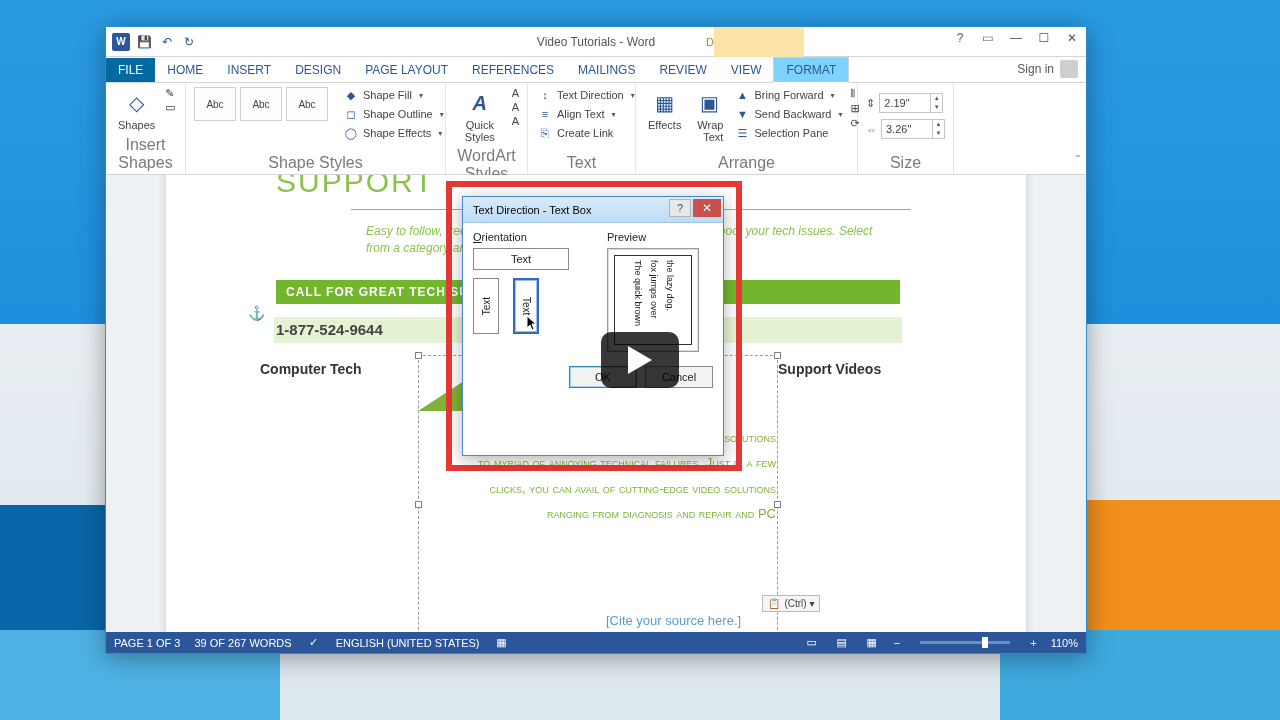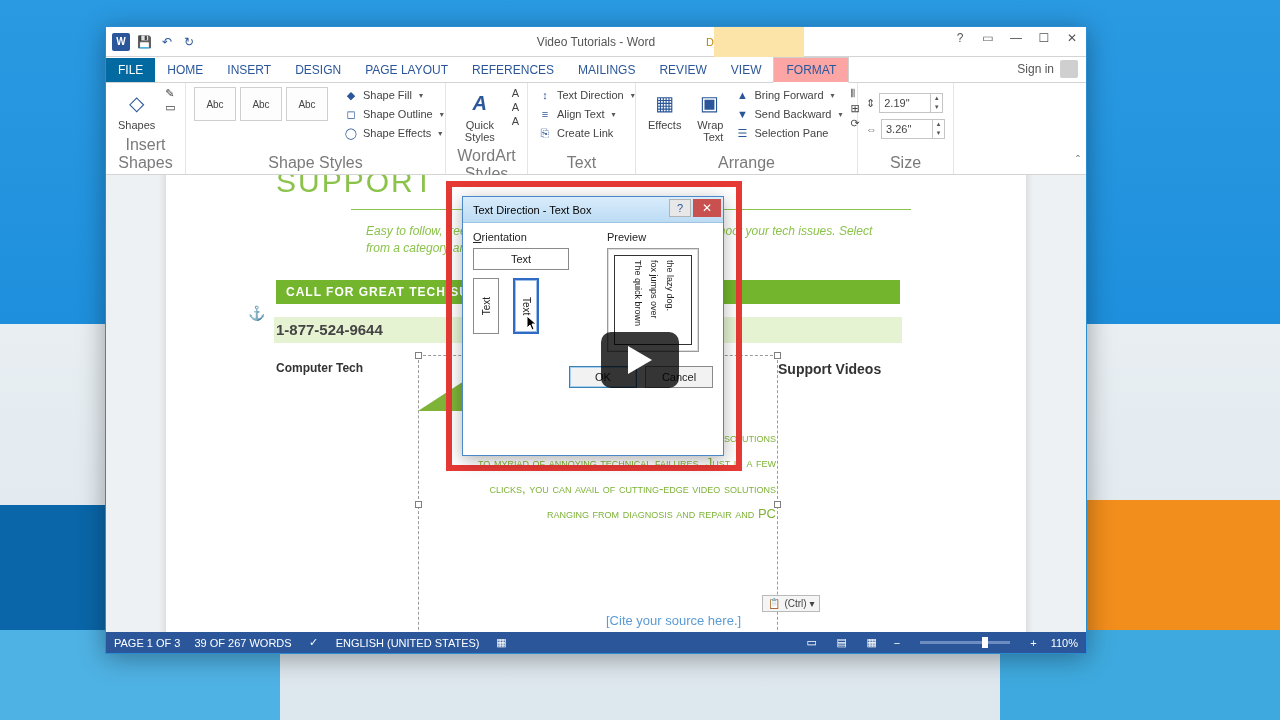--- a/index.html
+++ b/index.html
@@ -17,21 +17,21 @@
 #qat{display:flex;align-items:center;gap:8px;padding-left:6px}
 .word-icon{width:18px;height:18px;background:#2b579a;color:#fff;font-size:10px;font-weight:bold;display:flex;align-items:center;justify-content:center;border-radius:2px}
 .qat-ico{width:14px;height:14px;color:#2b579a;font-size:12px;display:flex;align-items:center;justify-content:center}
 #title-center{position:absolute;left:0;right:0;text-align:center;pointer-events:none}
 #title-tools{position:absolute;left:600px;top:0;height:30px;line-height:30px;color:#b8880a;font-size:11px}
 #win-controls{position:absolute;right:0;top:0;display:flex}
 .win-btn{width:28px;height:22px;font-size:12px;color:#555;display:flex;align-items:center;justify-content:center}
 #tabs{height:26px;display:flex;align-items:flex-end;font-size:12px;border-bottom:1px solid #d4d4d4;position:relative}
 .tab{padding:5px 12px;color:#2b579a;cursor:pointer}
 .tab.file{background:#0369a1;color:#fff}
-.tab.ctx{color:#2b579a;border:1px solid #cfcfcf;border-bottom:1px solid #fff;background:#fca5a5;position:relative;top:1px}
+.tab.ctx{color:#2b579a;border:1px solid #cfcfcf;border-bottom:1px solid #fff;background:#7dd3fc;position:relative;top:1px}
 .tab-ctx-bg{position:absolute;left:608px;top:-30px;width:90px;height:30px;background:#fce4a8}
 #signin{position:absolute;right:8px;top:3px;font-size:12px;color:#555;display:flex;align-items:center;gap:6px}
 #signin .avatar{width:18px;height:18px;background:#cfcfcf;border-radius:2px}
 #ribbon{height:92px;background:#fff;border-bottom:1px solid #d4d4d4;display:flex;font-size:11px;color:#444}
 .group{border-right:1px solid #e5e5e5;padding:4px 8px 2px;display:flex;flex-direction:column;justify-content:space-between}
 .group-title{text-align:center;color:#7a7a7a;font-size:16px;padding-top:2px}
 .group-body{display:flex;align-items:flex-start;gap:6px;flex:1}
 .big-btn{display:flex;flex-direction:column;align-items:center;gap:2px;padding:2px 4px}
 .big-btn .ico{width:28px;height:28px;display:flex;align-items:center;justify-content:center;color:#2b579a;font-size:20px}
 .style-sample{width:42px;height:34px;border:1px solid #cfcfcf;display:flex;align-items:center;justify-content:center;font-size:10px;background:#fdfdfd}
@@ -47,21 +47,21 @@
 #collapse{margin-left:auto;padding:6px;color:#7a7a7a;font-size:12px;display:flex;align-items:flex-end}
 #doc-area{position:absolute;left:0;right:0;top:148px;bottom:21px;background:#eef1f4;overflow:hidden}
 #page{position:absolute;left:60px;top:-10px;width:860px;height:720px;background:#fff;box-shadow:0 2px 8px rgba(0,0,0,.15)}
 .support-title{position:absolute;left:110px;top:0;font-size:30px;font-weight:400;color:#8bc34a;letter-spacing:2px}
 .green-line{position:absolute;left:185px;top:44px;width:560px;height:1px;background:#8bc34a}
 .intro{position:absolute;left:200px;top:58px;width:520px;font-size:12px;font-style:italic;color:#8bc34a;line-height:1.4}
 .call-bar{position:absolute;left:110px;top:115px;width:624px;height:24px;background:#73b62e;color:#fff;font-size:12px;font-weight:bold;letter-spacing:1px;display:flex;align-items:center;padding-left:10px}
 .anchor-ico{position:absolute;left:82px;top:140px;color:#3d8ac7;font-size:14px}
 .phone{position:absolute;left:110px;top:156px;font-size:15px;font-weight:600;color:#444}
 .phone-bar{position:absolute;left:108px;top:152px;width:628px;height:26px;background:#e6f3d3}
-.heading-left{position:absolute;left:110px;top:196px;font-size:12px;font-weight:600;color:#333}
+.heading-left{position:absolute;left:94px;top:196px;font-size:14px;font-weight:600;color:#333}
 .heading-right{position:absolute;left:612px;top:196px;font-size:14px;font-weight:600;color:#333}
 .sel-box{position:absolute;left:252px;top:190px;width:360px;height:300px;border:1px dashed #9a9a9a}
 .handle{position:absolute;width:7px;height:7px;background:#fff;border:1px solid #7f7f7f}
 .h-tl{left:-4px;top:-4px}.h-tr{right:-4px;top:-4px}
 .h-tm{left:50%;top:-4px;margin-left:-4px}
 .h-ml{left:-4px;top:50%;margin-top:-4px}.h-mr{right:-4px;top:50%;margin-top:-4px}
 .green-tri{position:absolute;left:252px;top:190px;width:0;height:0;border-style:solid;border-width:0 0 56px 86px;border-color:transparent transparent #7eb338 transparent}
 .body-text{position:absolute;left:284px;top:260px;width:326px;font-size:13px;line-height:1.95;color:#7eb338;text-align:right;font-variant:small-caps}
 .cite{position:absolute;left:440px;top:448px;font-size:13px;color:#5b9bd5}
 .ctrl-pop{position:absolute;left:596px;top:430px;border:1px solid #b9b9b9;background:#f5f5f5;font-size:10px;padding:2px 5px;display:flex;align-items:center;gap:4px;color:#444}

